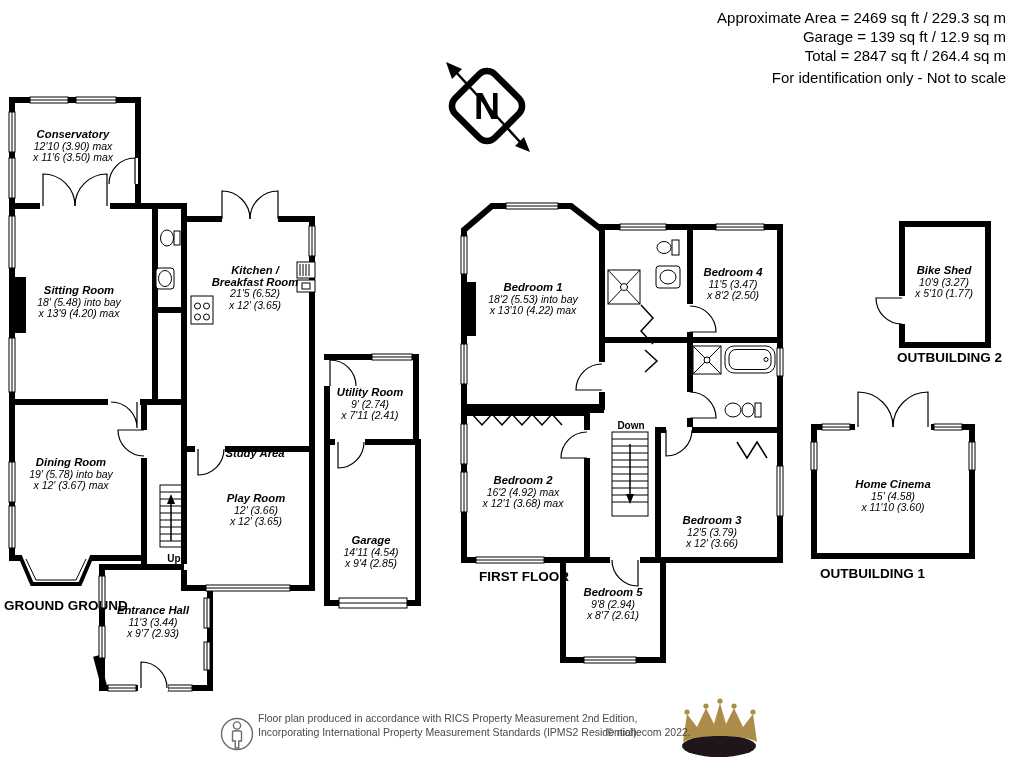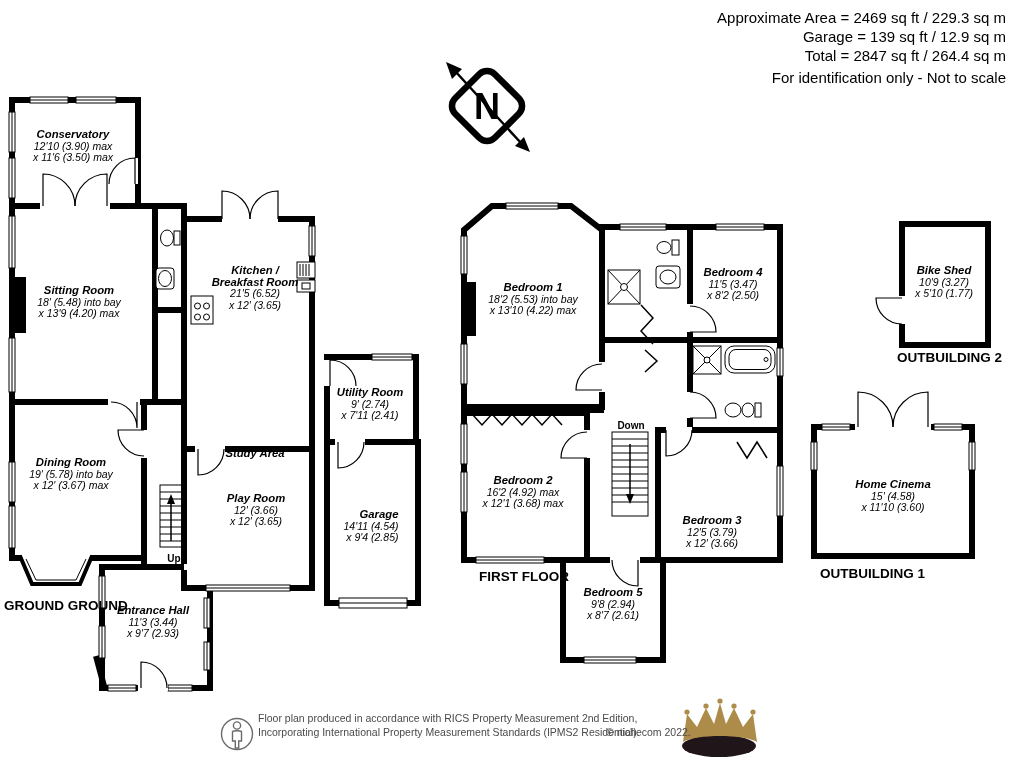--- a/index.html
+++ b/index.html
@@ -355,21 +355,21 @@
   <div class="room-label" style="left:71px;top:474px;">
     <b>Dining Room</b>
       <span>19' (5.78) into bay</span>
       <span>x 12' (3.67) max</span>
   </div>
   <div class="room-label" style="left:256px;top:510px;">
     <b>Play Room</b>
       <span>12' (3.66)</span>
       <span>x 12' (3.65)</span>
   </div>
-  <div class="room-label" style="left:371px;top:526px;text-align:right;">
+  <div class="room-label" style="left:371px;top:552px;">
     <b>Garage</b>
       <span>14'11 (4.54)</span>
       <span>x 9'4 (2.85)</span>
   </div>
   <div class="room-label" style="left:153px;top:622px;">
     <b>Entrance Hall</b>
       <span>11'3 (3.44)</span>
       <span>x 9'7 (2.93)</span>
   </div>
   <div class="room-label" style="left:533px;top:299px;">

